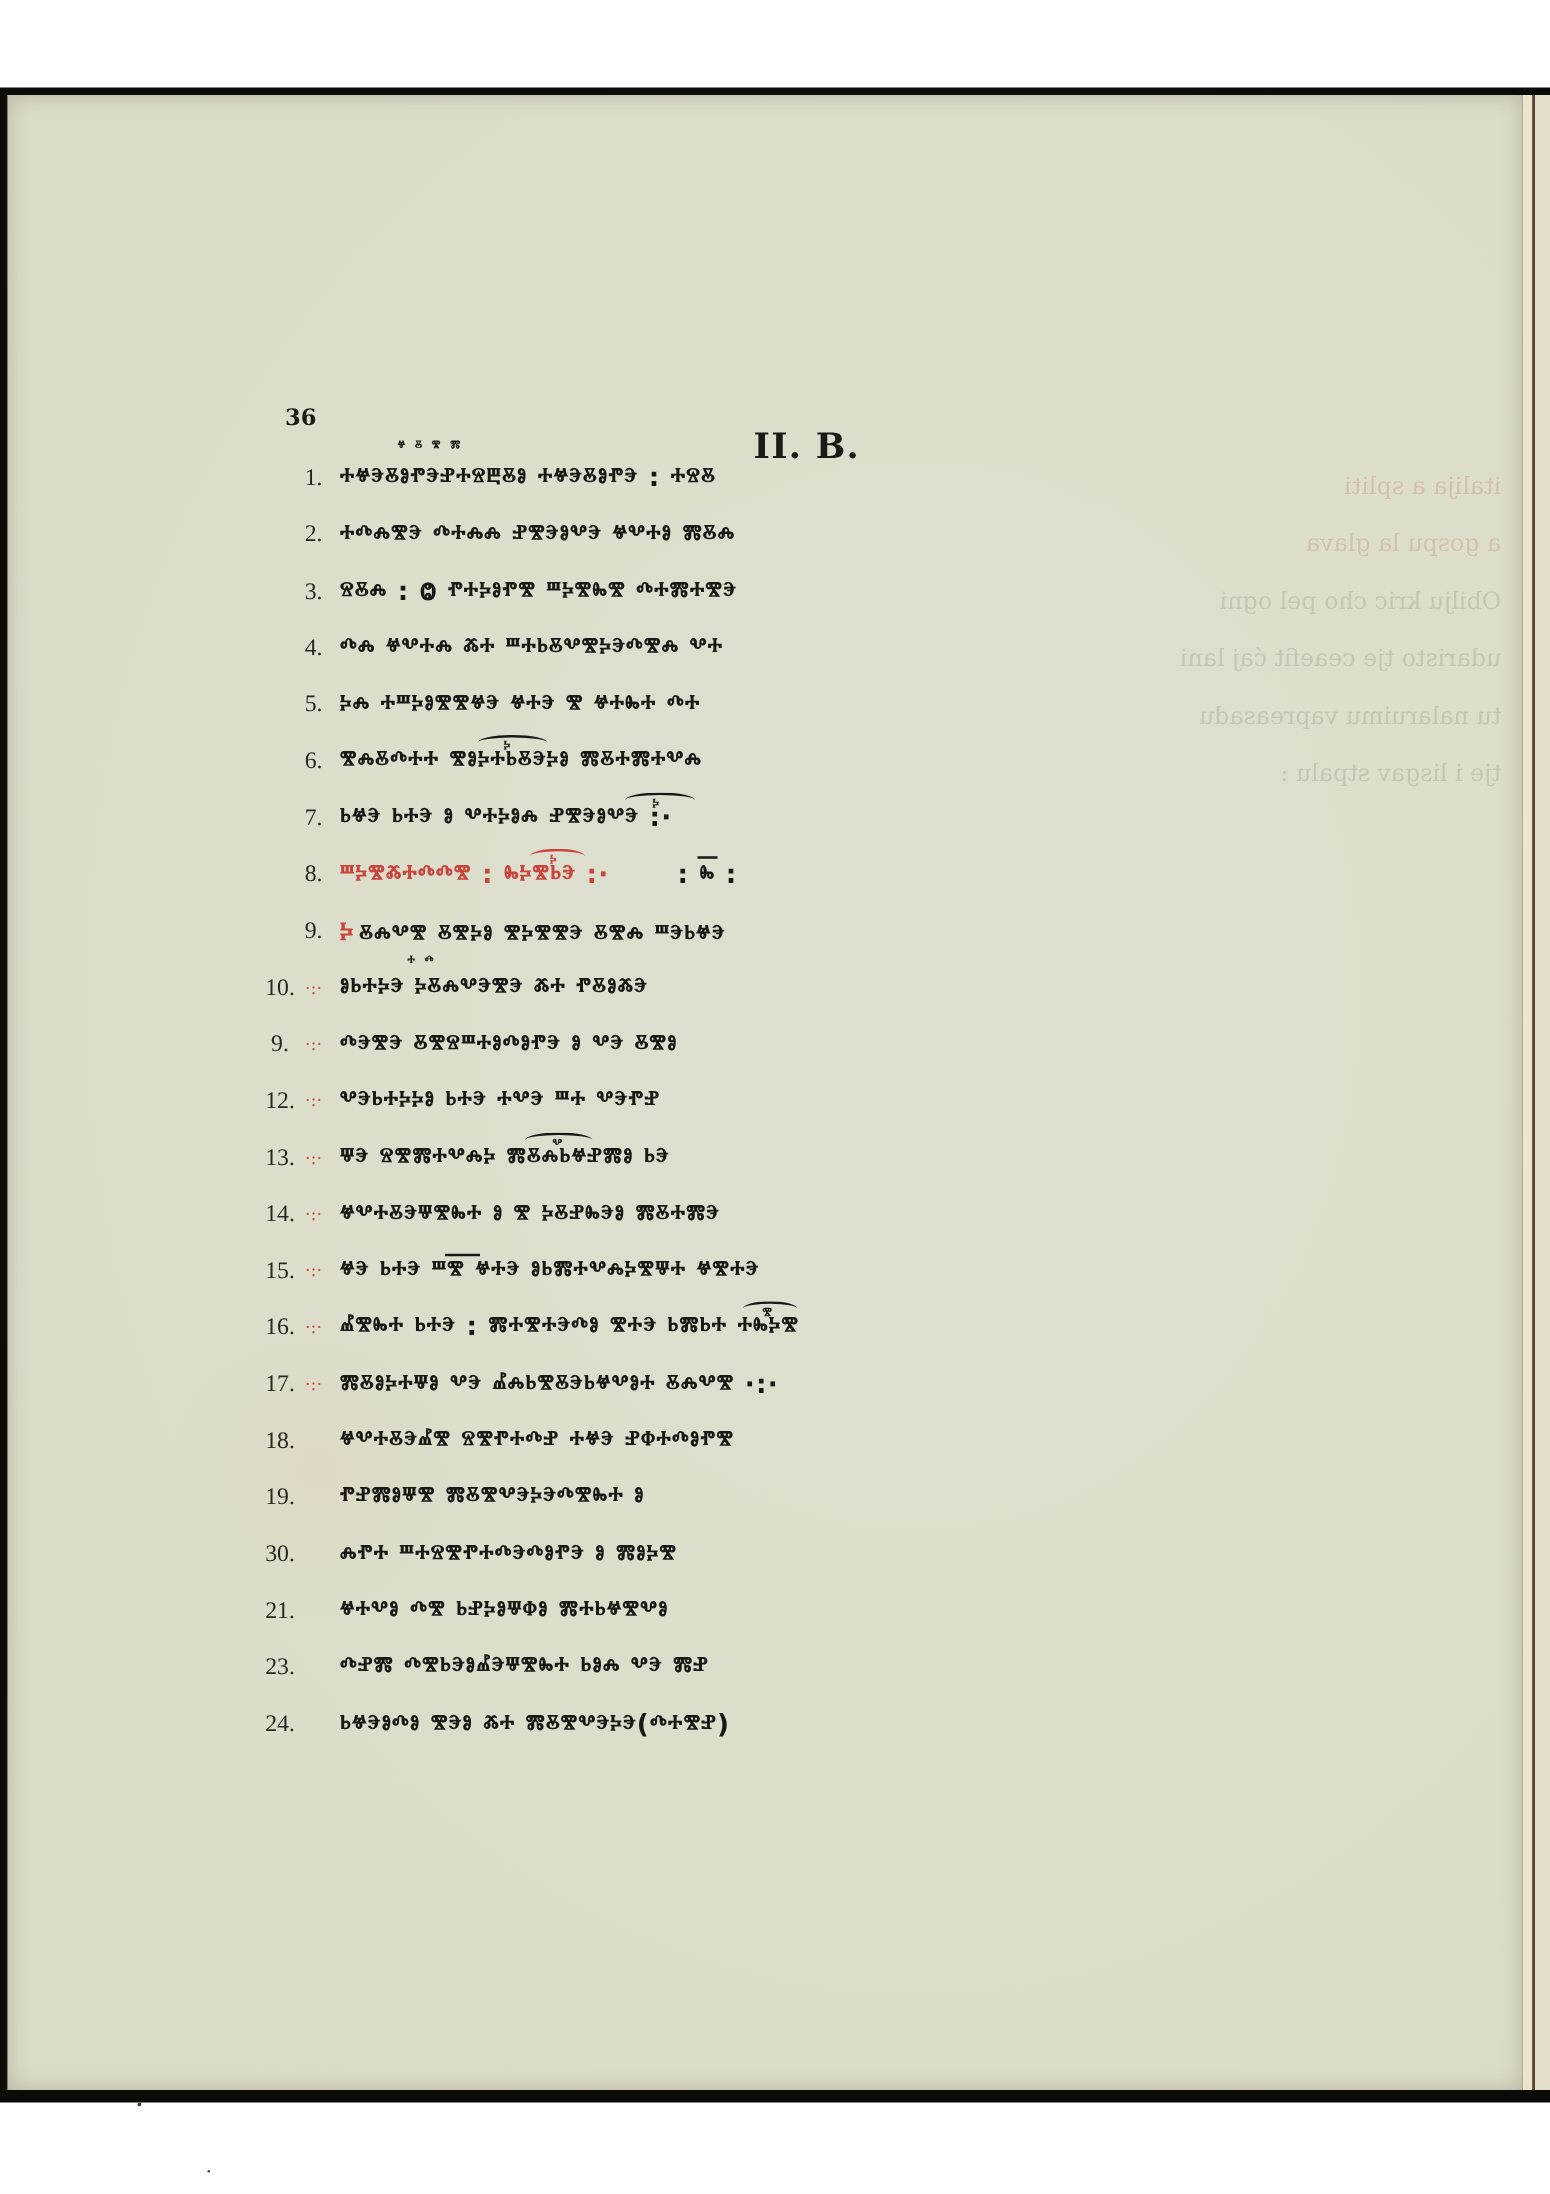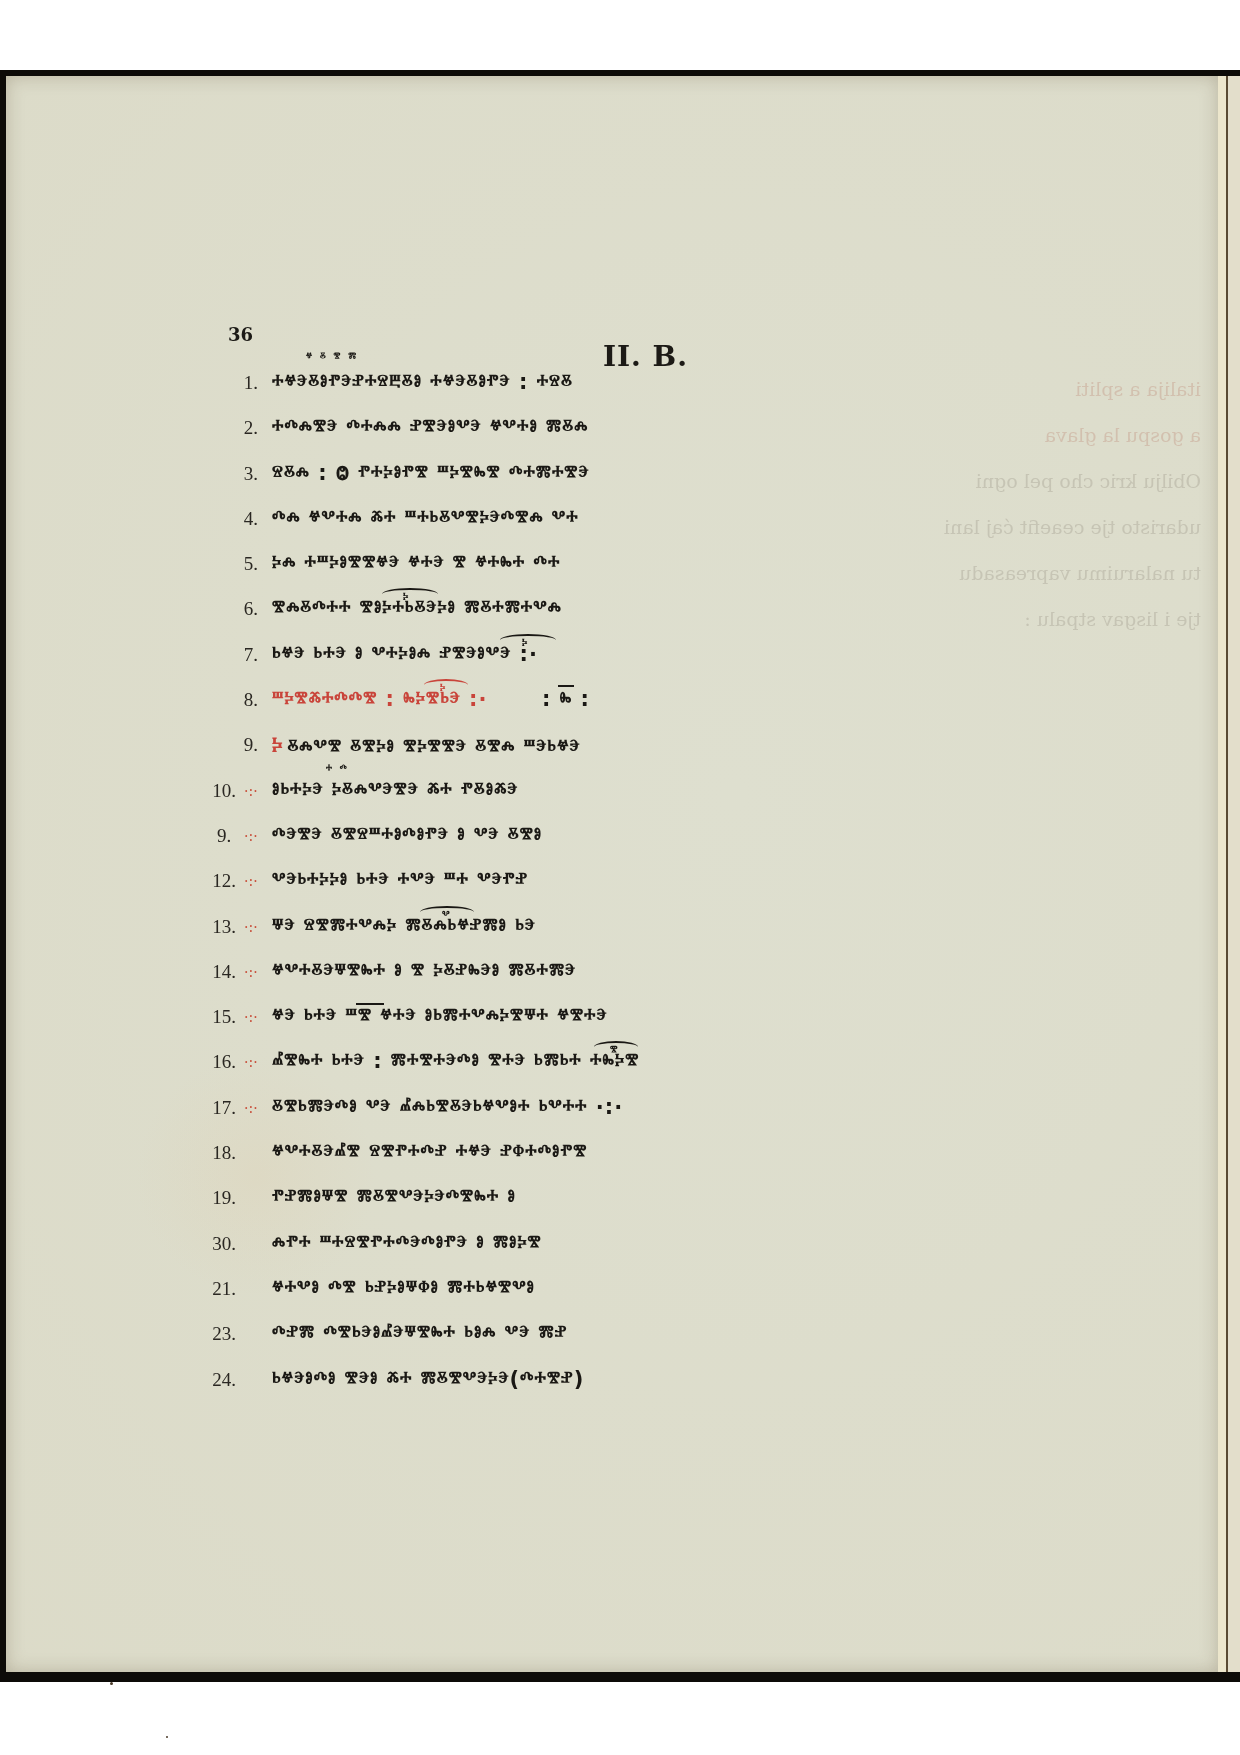--- a/index.html
+++ b/index.html
@@ -197,21 +197,21 @@
     </div>
 
     <div class="header">
       <span class="page-number">36</span>
       <span class="section-mark">II. B.</span>
     </div>
 
     <div class="lines">
 
       <div class="line">
-        <span class="sup" style="left:100px; top:-22px;">ⱍ ⰻ ⰺ ⰿ</span>
+        <span class="sup" style="left:112px; top:-22px;">ⱍ ⰻ ⰺ ⰿ</span>
         <span class="line-num">1.</span>
         <span class="text">ⰰⱍⰵⰻⱁⱂⰵⱀⰰⱄⰱⰻⱁ ⰰⱍⰵⰻⱁⱂⰵ : ⰰⱄⰻ</span>
       </div>
 
       <div class="line">
         <span class="line-num">2.</span>
         <span class="text">ⰰⰴⰾⰺⰵ ⰴⰰⰾⰾ ⱀⰺⰵⱁⰲⰵ ⱍⰲⰰⱁ ⰿⰻⰾ</span>
       </div>
 
       <div class="line">
@@ -303,21 +303,21 @@
         <span class="titlo" style="left:388px; top:-10px; width:44px;"></span>
         <span class="titlo-glyph" style="left:404px; top:-8px;">ⰺ</span>
         <span class="line-num wide">16.</span>
         <span class="marker">·:·</span>
         <span class="text">ⰼⰺⰸⰰ ⱃⰰⰵ : ⰿⰰⰺⰰⰵⰴⱁ ⰺⰰⰵ ⱃⰿⱃⰰ ⰰⰸⰽⰺ</span>
       </div>
 
       <div class="line">
         <span class="line-num wide">17.</span>
         <span class="marker">·:·</span>
-        <span class="text">ⰻⰺⱃⰿⰵⰴⱁ ⰲⰵ ⰼⰾⱃⰺⰻⰵⱃⱍⰲⱁⰰ ⱃⰲⰰⰰ ·:·</span>
+        <span class="text">ⰿⰻⱁⰽⰰⱋⱁ ⰲⰵ ⰼⰾⱃⰺⰻⰵⱃⱍⰲⱁⰰ ⰻⰾⰲⰺ ·:·</span>
       </div>
 
       <div class="line">
         <span class="line-num wide">18.</span>
         <span class="text">ⱍⰲⰰⰻⰵⰼⰺ ⱄⰺⱂⰰⰴⱀ ⰰⱍⰵ ⱀⱇⰰⰴⱁⱂⰺ</span>
       </div>
 
       <div class="line">
         <span class="line-num wide">19.</span>
         <span class="text">ⱂⱀⰿⱁⱋⰺ ⰿⰻⰺⰲⰵⰽⰵⰴⰺⰸⰰ ⱁ</span>

